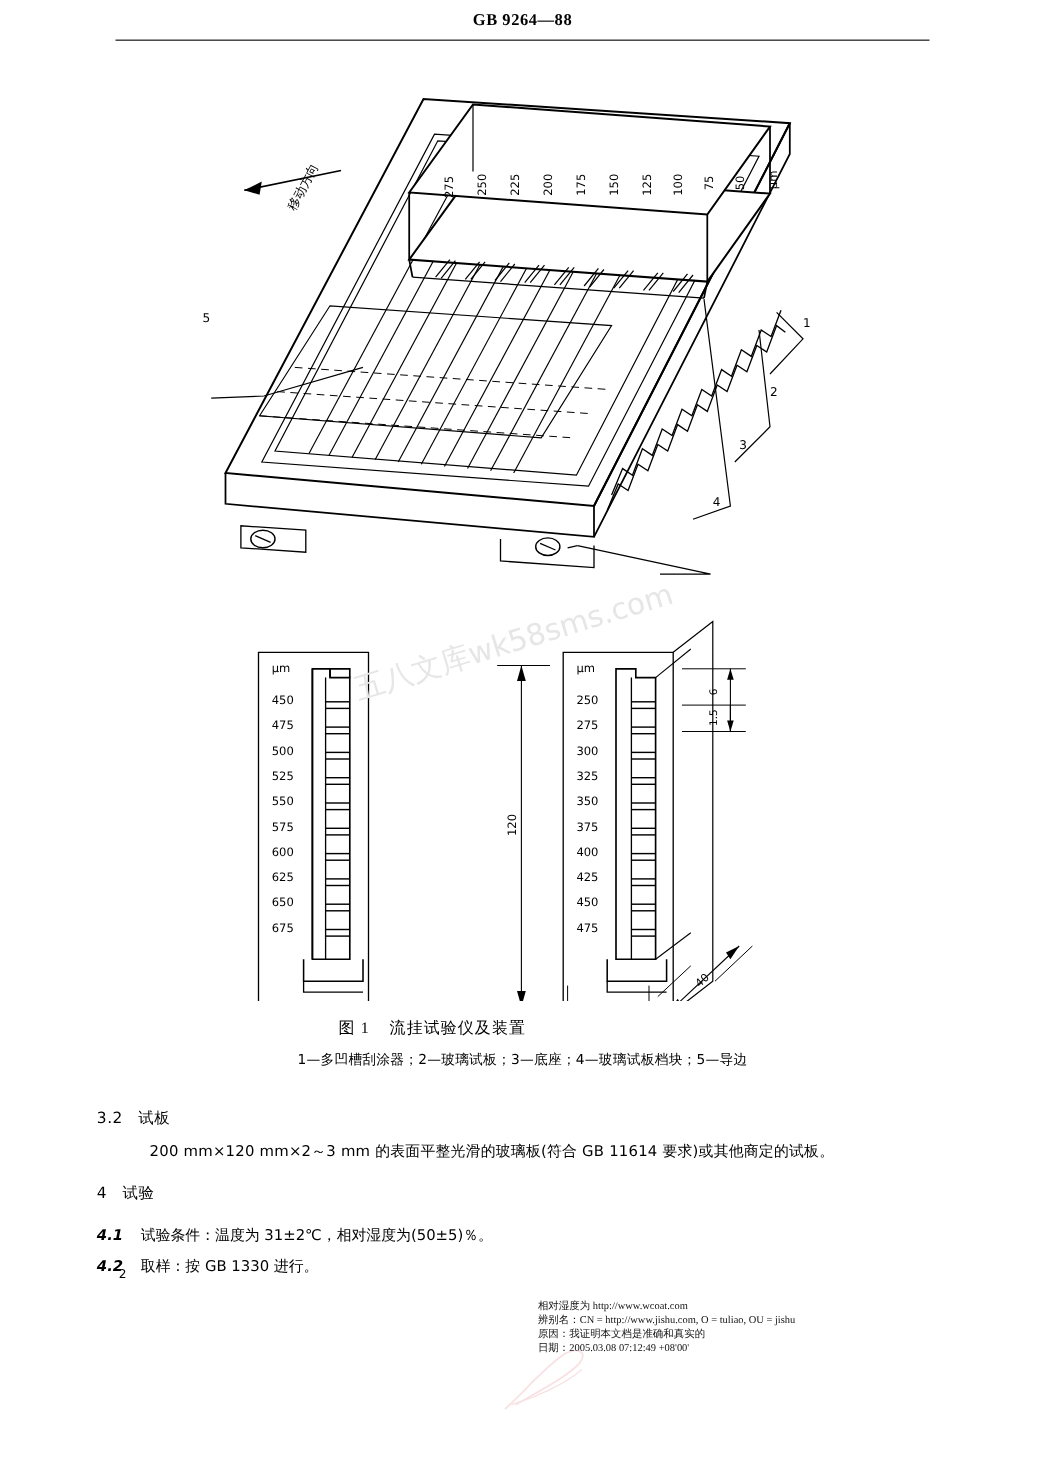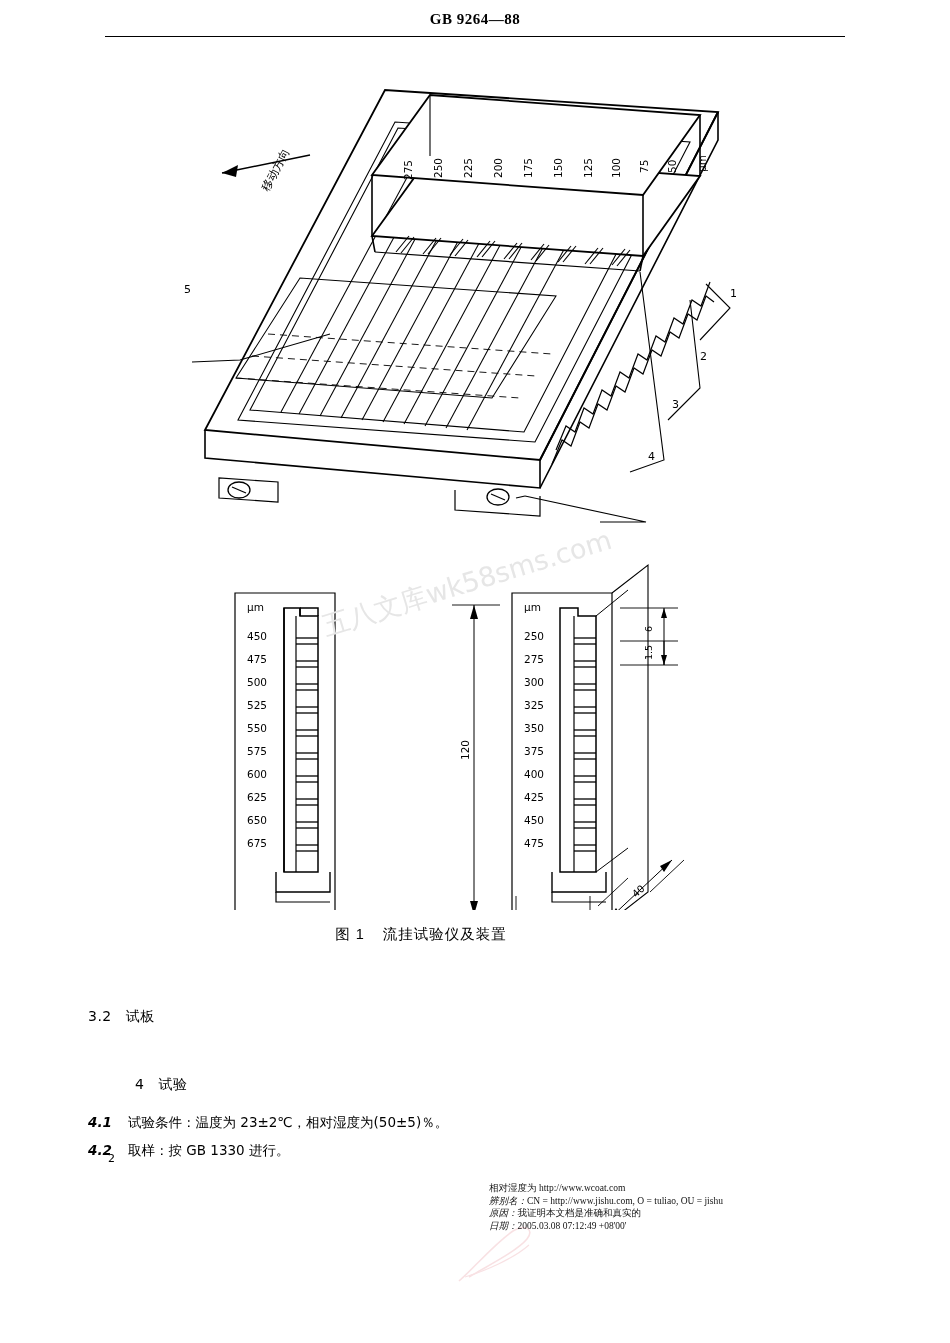--- a/index.html
+++ b/index.html
@@ -29,22 +29,22 @@
 
   
   .figure-wrap{
     position:absolute;left:0;top:60px;width:950px;height:850px;
   }
   .figure-wrap svg{display:block;}
 
   
   .fig-caption{
     position:absolute;left:0;top:925px;width:786px;text-align:center;
-    font-family:Liberation Sans, sans-serif;
-    font-size:14.5px;letter-spacing:1px;margin-left:28px;
+    font-family:Liberation Serif, serif;
+    font-size:14.5px;letter-spacing:1px;
   }
   .fig-caption .gap{display:inline-block;width:18px;}
   .fig-legend{
     position:absolute;left:0;top:955px;width:950px;text-align:center;
     font-family:"DejaVu Sans","Liberation Sans",sans-serif;
     font-size:12.5px;letter-spacing:.2px;
   }
 
   
   .sec-head{
@@ -76,21 +76,21 @@
     position:absolute;left:118px;top:1208px;
     font-family:"Liberation Serif","DejaVu Serif",serif;
     font-size:40px;letter-spacing:-1px;color:#111;
     white-space:nowrap;
   }
   .sig-block{
     position:absolute;left:489px;top:1182px;
     font-family:"Liberation Serif","DejaVu Serif",serif;
     font-size:9.5px;line-height:12.6px;color:#111;white-space:nowrap;
   }
-  .sig-block .lbl{display:inline-block;font-style:italic;}
+  .sig-block .lbl{display:inline-block;}
   .sig-swirl{
     position:absolute;left:455px;top:1225px;
     width:90px;height:60px;opacity:.55;
   }
   .diag-wm{
     position:absolute;left:318px;top:610px;
     font-family:"DejaVu Sans","Liberation Sans",sans-serif;
     font-size:27px;color:#e6e6e6;
     transform:rotate(-17deg);transform-origin:left top;
     white-space:nowrap;pointer-events:none;
@@ -345,31 +345,33 @@
       <text x="652" y="600" font-size="9.5" transform="rotate(-90 652 600)">1.5</text>
     </g>
   </svg>
   </div>
 
   <div class="diag-wm">五八文库wk58sms.com</div>
 
   <div class="fig-caption">
     <span>图 1</span><span class="gap"></span><span>流挂试验仪及装置</span>
   </div>
+  <div class="fig-legend">1—多凹槽刮涂器；2—玻璃试板；3—底座；4—玻璃试板档块；5—导边</div>
 
   <div class="sec-head" style="left:88px;top:1008px;">
     <span class="num">3.2</span><span>试板</span>
   </div>
-
-  <div class="sec-head" style="left:88px;top:1076px;margin-left:47px;">
+  <div class="para" style="left:136px;top:1038px;">200 mm×120 mm×2～3 mm 的表面平整光滑的玻璃板(符合 GB 11614 要求)或其他商定的试板。</div>
+
+  <div class="sec-head" style="left:88px;top:1076px;">
     <span class="num">4</span><span>试验</span>
   </div>
 
   <div class="sub" style="left:88px;top:1114px;">
-    <span class="num">4.1</span><span>试验条件：温度为 23±2℃，相对湿度为(50±5)％。</span>
+    <span class="num">4.1</span><span>试验条件：温度为 31±2℃，相对湿度为(50±5)％。</span>
   </div>
   <div class="sub" style="left:88px;top:1142px;">
     <span class="num">4.2</span><span>取样：按 GB 1330 进行。</span>
   </div>
 
   <div class="pagenum">2</div>
 
 
   <svg class="sig-swirl" viewBox="0 0 90 60">
     <path d="M4,56 C18,44 40,18 58,6 C70,-1 80,4 72,14 C62,26 34,40 14,52" fill="none" stroke="#f3c9cd" stroke-width="1.6"></path>

